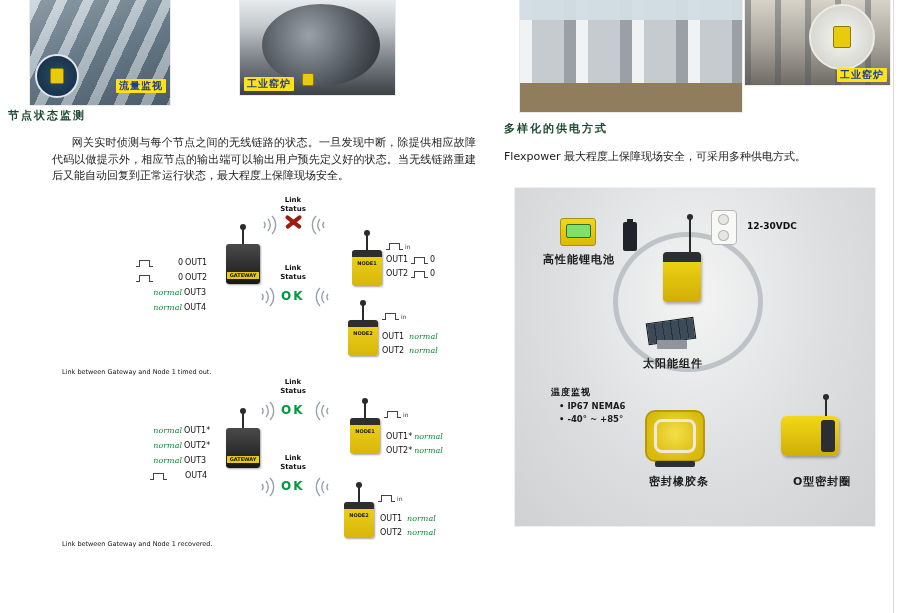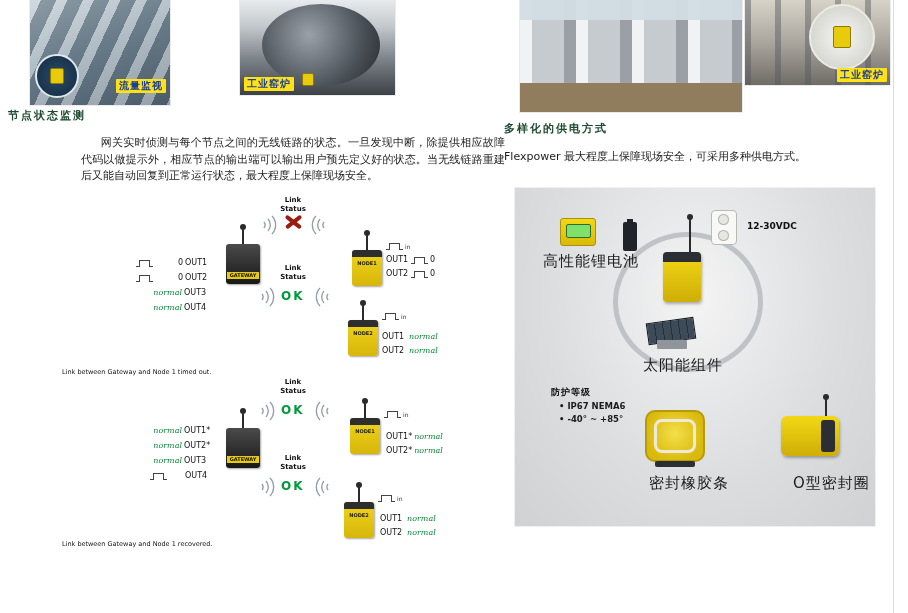--- a/index.html
+++ b/index.html
@@ -38,21 +38,21 @@
   .photo4 .inset-circle{left:64px;top:4px;width:62px;height:62px;
           background:radial-gradient(#f5f5f2,#ccccc6);border-color:#ecebe4}
   .photo4 .mini-device{width:16px;height:20px}
   .photo4 .chip{right:3px;bottom:3px}
 
   
   .sec-heading{position:absolute;font-size:11px;font-weight:bold;color:#1d4a2f;letter-spacing:2px;margin:0}
   .h-left{left:8px;top:108px}
   .h-right{left:504px;top:121px}
   .para{position:absolute;font-size:11px;line-height:16.5px;color:#1c1c1c;margin:0}
-  .p-left{left:81px;top:135px;width:424px;text-indent:1.8em;text-align:justify}
+  .p-left{left:52px;top:135px;width:424px;text-indent:1.8em;text-align:justify}
   .p-right{left:504px;top:149px;width:378px}
 
   
   .diagram{position:absolute;left:60px;top:196px;width:440px;height:370px}
   .lsr{position:absolute;width:34px;text-align:center;font-size:7px;font-weight:bold;line-height:8.5px;color:#111}
   .ok{position:absolute;font-size:12px;font-weight:bold;color:#009a3c;letter-spacing:2px}
   .cap{position:absolute;font-size:6.5px;color:#111}
   .outrow{position:absolute;display:flex;align-items:center;gap:2px;font-size:8px;line-height:10px;white-space:nowrap}
   .outrow .val{min-width:28px;text-align:right}
   .outrow .val.w{min-width:44px}
@@ -96,21 +96,21 @@
   .outlet::before{top:3px}
   .outlet::after{bottom:3px}
   .vdc{position:absolute;left:232px;top:33px;font-size:9px;font-weight:bold;color:#111}
   .bignode{position:absolute;left:148px;top:64px;width:38px;height:50px;border-radius:4px;
            background:linear-gradient(#f2d816,#cfae06);box-shadow:1px 2px 3px rgba(0,0,0,.3)}
   .bignode::before{content:"";position:absolute;top:0;left:0;right:0;height:10px;background:#2b2f33;border-radius:4px 4px 0 0}
   .bignode .antenna{left:72%;height:34px;top:-34px}
   .solar{position:absolute;left:132px;top:132px;width:46px;height:20px;border:1px solid #11161c;
          background:repeating-linear-gradient(90deg,#3d4a58 0 7px,#243040 7px 8px);transform:rotate(-8deg)}
   .solar-stand{position:absolute;left:142px;top:152px;width:30px;height:9px;background:#8f959b;border-radius:1px}
-  .plabel{position:absolute;font-size:15px;font-weight:normal;color:#1b1b1b;letter-spacing:1px}
+  .plabel{position:absolute;font-size:11px;font-weight:bold;color:#1b1b1b;letter-spacing:1px}
   .prot-title{position:absolute;left:36px;top:198px;font-size:9px;font-weight:bold;letter-spacing:1px}
   .prot-item{position:absolute;font-size:8.5px;font-weight:bold;color:#1b1b1b}
   .prot-item::before{content:"•  "}
   .seal1{position:absolute;left:130px;top:222px;width:56px;height:48px;border-radius:10px;border:2px solid #b69a08;
          background:radial-gradient(circle at 50% 45%,#f4df4a 0%,#d9b90c 75%)}
   .seal1::before{content:"";position:absolute;inset:7px;border:3px solid #efe9d8;border-radius:8px}
   .seal1::after{content:"";position:absolute;left:8px;right:8px;bottom:-7px;height:6px;background:#2b2f33;border-radius:2px}
   .seal2{position:absolute;left:266px;top:228px;width:58px;height:40px;border-radius:6px;
          background:linear-gradient(#f2d816,#cfae06);box-shadow:1px 2px 3px rgba(0,0,0,.3)}
   .seal2::before{content:"";position:absolute;right:4px;top:4px;bottom:4px;width:14px;background:#2b2f33;border-radius:3px}
@@ -380,21 +380,21 @@
     <span class="vdc">12-30VDC</span>
 
     <div class="bignode">
       <span class="antenna"></span>
     </div>
 
     <div class="solar"></div>
     <div class="solar-stand"></div>
     <span class="plabel" style="left:128px;top:168px">太阳能组件</span>
 
-    <span class="prot-title">防护等级</span>
+    <span class="prot-title">温度监视</span>
     <span class="prot-item" style="left:44px;top:213px">IP67 NEMA6</span>
     <span class="prot-item" style="left:44px;top:226px">-40° ~ +85°</span>
 
     <div class="seal1"></div>
     <span class="plabel" style="left:134px;top:286px">密封橡胶条</span>
 
     <div class="seal2">
       <span class="antenna"></span>
     </div>
     <span class="plabel" style="left:278px;top:286px">O型密封圈</span>

